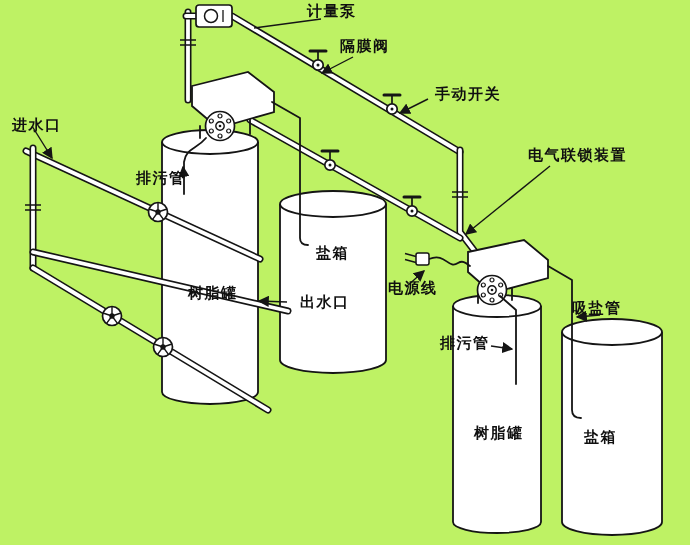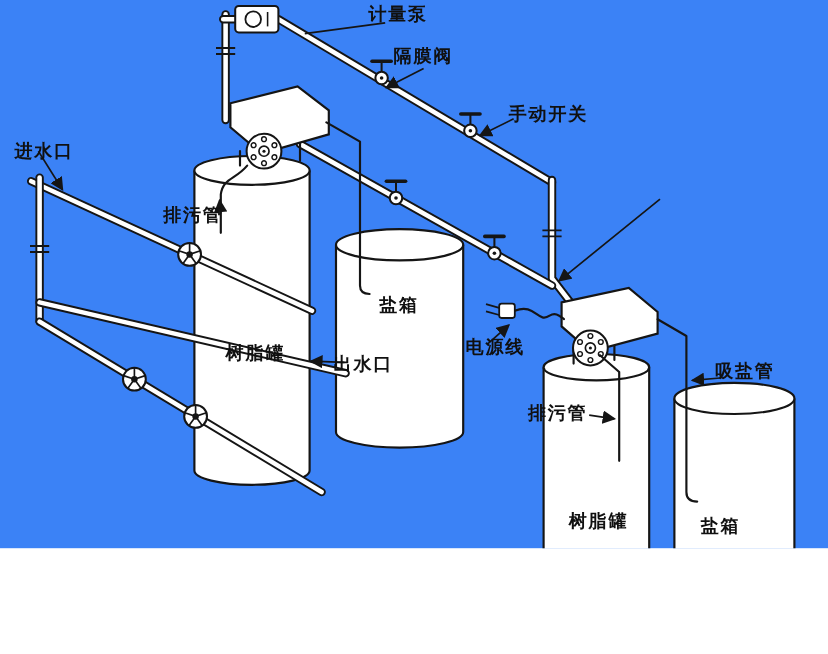--- a/index.html
+++ b/index.html
@@ -1,18 +1,18 @@
 <!DOCTYPE html>
 <html><head>
 <meta charset="utf-8">
 <style>
   html,body{margin:0;padding:0;background:#ffffff;}
   .stage{
-    position:relative;width:690px;height:457px;background:#3b82f6;
-    font-family:Liberation Serif, serif;overflow:hidden;
+    position:relative;width:690px;height:545px;background:#bef264;
+    font-family:Liberation Mono, monospace;overflow:hidden;
   }
   .stage svg{position:absolute;left:0;top:0;}
   .lbl{
     position:absolute;font-size:15px;font-weight:700;color:#101010;
     white-space:nowrap;letter-spacing:1.5px;line-height:1.1;
   }
   
   .po{fill:none;stroke:#151515;stroke-width:7;stroke-linejoin:round;stroke-linecap:round;}
   .pi{fill:none;stroke:#ffffff;stroke-width:3.8;stroke-linejoin:round;stroke-linecap:round;}
   .ln{fill:none;stroke:#151515;stroke-width:1.8;stroke-linecap:round;stroke-linejoin:round;}
@@ -181,26 +181,27 @@
       <path class="ld" d="M184 178 L183 167" marker-end="url(#arr)"></path>
       <path class="ld" d="M550 166 L466 234" marker-end="url(#arr)"></path>
       <path class="ld" d="M287 302 L259 301" marker-end="url(#arr)"></path>
       <path class="ld" d="M406 287 L424 271" marker-end="url(#arr)"></path>
       <path class="ld" d="M600 315 L577 317" marker-end="url(#arr)"></path>
       <path class="ld" d="M491 346 L512 349" marker-end="url(#arr)"></path>
     </g>
   </svg>
 
   <div class="lbl" style="left:307px;top:5px">计量泵</div>
-  <div class="lbl" style="left:328px;top:40px">隔膜阀</div>
-  <div class="lbl" style="left:424px;top:88px">手动开关</div>
+  <div class="lbl" style="left:340px;top:40px">隔膜阀</div>
+  <div class="lbl" style="left:435px;top:88px">手动开关</div>
   <div class="lbl" style="left:12px;top:119px">进水口</div>
   <div class="lbl" style="left:136px;top:172px">排污管</div>
+  <div class="lbl" style="left:528px;top:149px">电气联锁装置</div>
   <div class="lbl" style="left:316px;top:247px">盐箱</div>
   <div class="lbl" style="left:188px;top:287px">树脂罐</div>
-  <div class="lbl" style="left:278px;top:296px">出水口</div>
+  <div class="lbl" style="left:300px;top:296px">出水口</div>
   <div class="lbl" style="left:388px;top:282px">电源线</div>
-  <div class="lbl" style="left:596px;top:302px">吸盐管</div>
+  <div class="lbl" style="left:572px;top:302px">吸盐管</div>
   <div class="lbl" style="left:440px;top:337px">排污管</div>
   <div class="lbl" style="left:474px;top:427px">树脂罐</div>
   <div class="lbl" style="left:584px;top:431px">盐箱</div>
 
 </div>
 
 </body></html>

